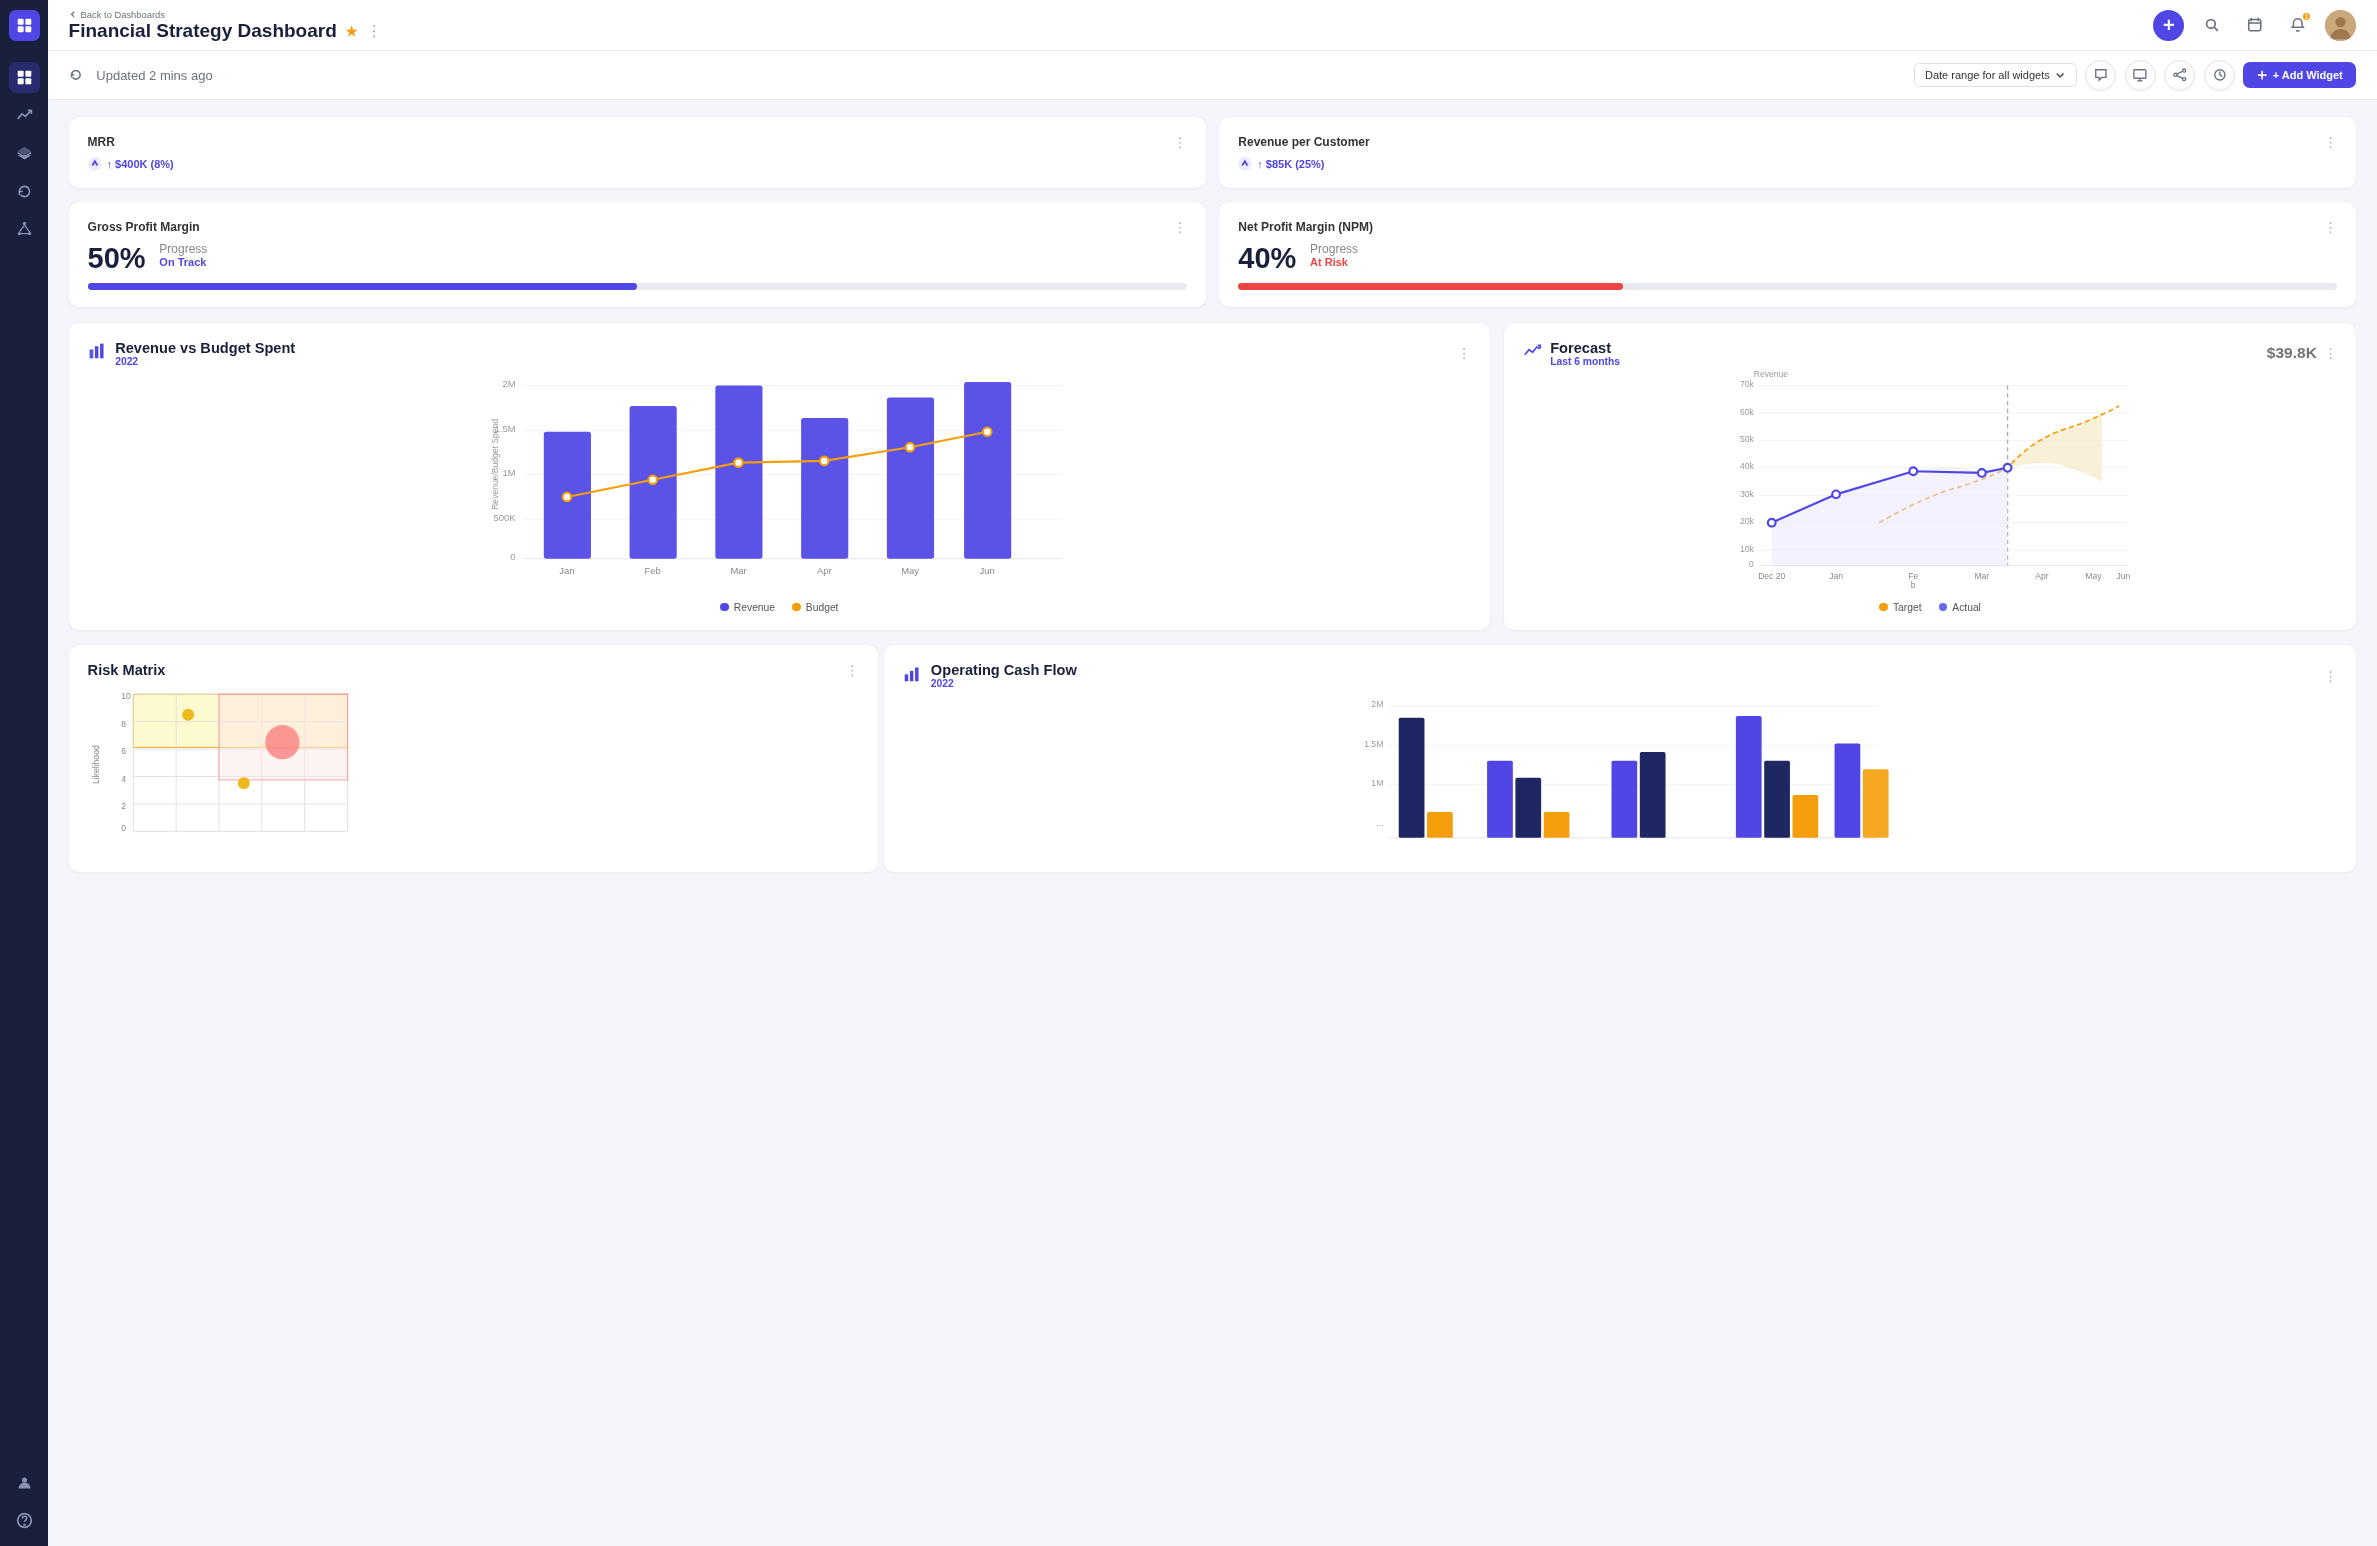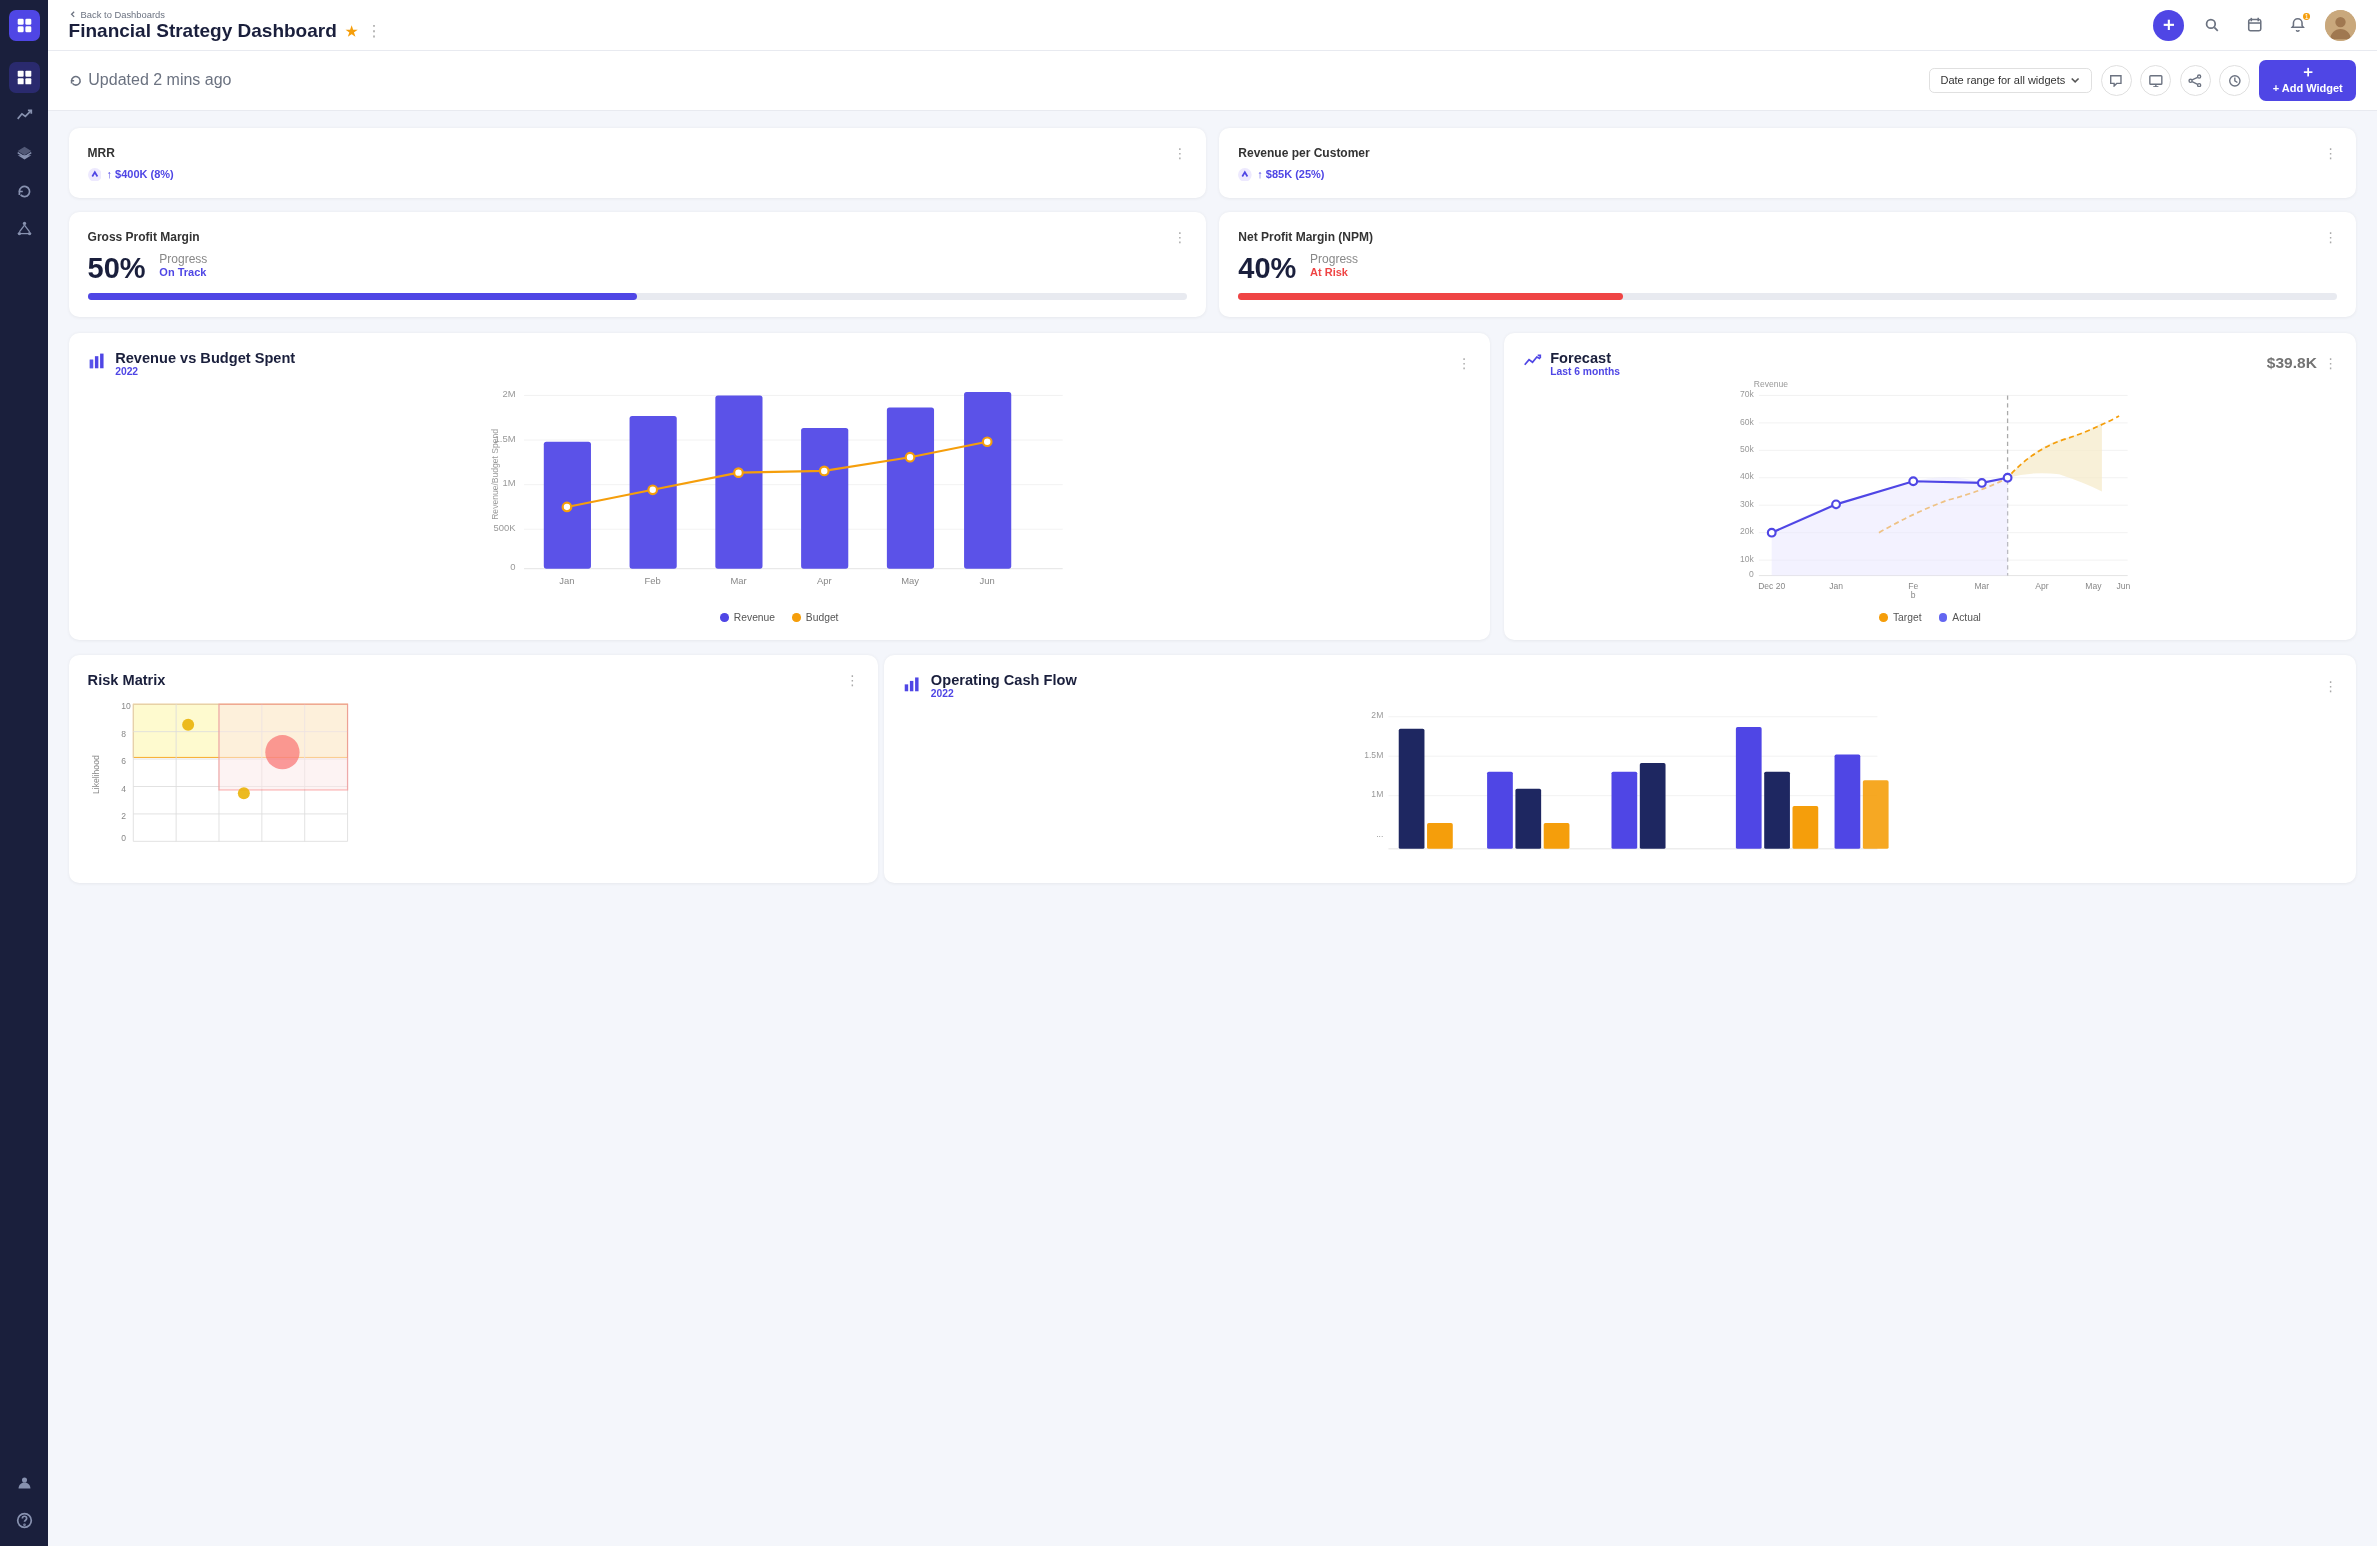--- a/index.html
+++ b/index.html
@@ -67,38 +67,38 @@
 
     
     .toolbar {
       background: white;
       padding: 8.6px 20.6px;
       border-bottom: 0.9px solid #e8eaf0;
       display: flex;
       align-items: center;
       justify-content: space-between;
     }
-    .toolbar-left { display: flex; align-items: center; gap: 6px; color: #6b7280; font-size: 16px; text-align: right; }
+    .toolbar-left { display: flex; align-items: center; gap: 14px; color: #6b7280; font-size: 13px; text-align: right; }
     .toolbar-right { display: flex; align-items: center; gap: 8.6px; }
     .date-range-btn {
       display: flex; align-items: center; gap: 5.2px;
       border: 0.9px solid #e0e0e0; border-radius: 5.2px;
       padding: 5.2px 10.3px; font-size: 11px; color: #333; cursor: pointer; background: white;
     }
     .toolbar-action-btn {
       width: 31px; height: 31px;
       border-radius: 50%; border: 0.9px solid #e0e0e0;
       display: flex; align-items: center; justify-content: center;
       cursor: pointer; color: #6b7280; font-size: 13px; background: white;
     }
     .add-widget-btn {
       background: #4f46e5; color: white;
       border: none; border-radius: 6.9px;
       padding: 6.9px 13.7px; font-size: 11px; font-weight: 600;
-      cursor: pointer; display: flex; align-items: center; gap: 5.2px; flex-direction: column;
+      cursor: pointer; display: flex; align-items: center; gap: 5.2px;
     }
 
     
     .content { flex: 1; overflow-y: auto; padding: 17px 20.6px; display: flex; flex-direction: column; gap: 15.5px; }
 
     
     .kpi-row { display: grid; grid-template-columns: repeat(2, 1fr); gap: 13.7px; }
     .kpi-card {
       background: white; border-radius: 10.3px; padding: 17px 19px;
       box-shadow: 0 0.9px 3.4px rgba(0,0,0,0.06);

